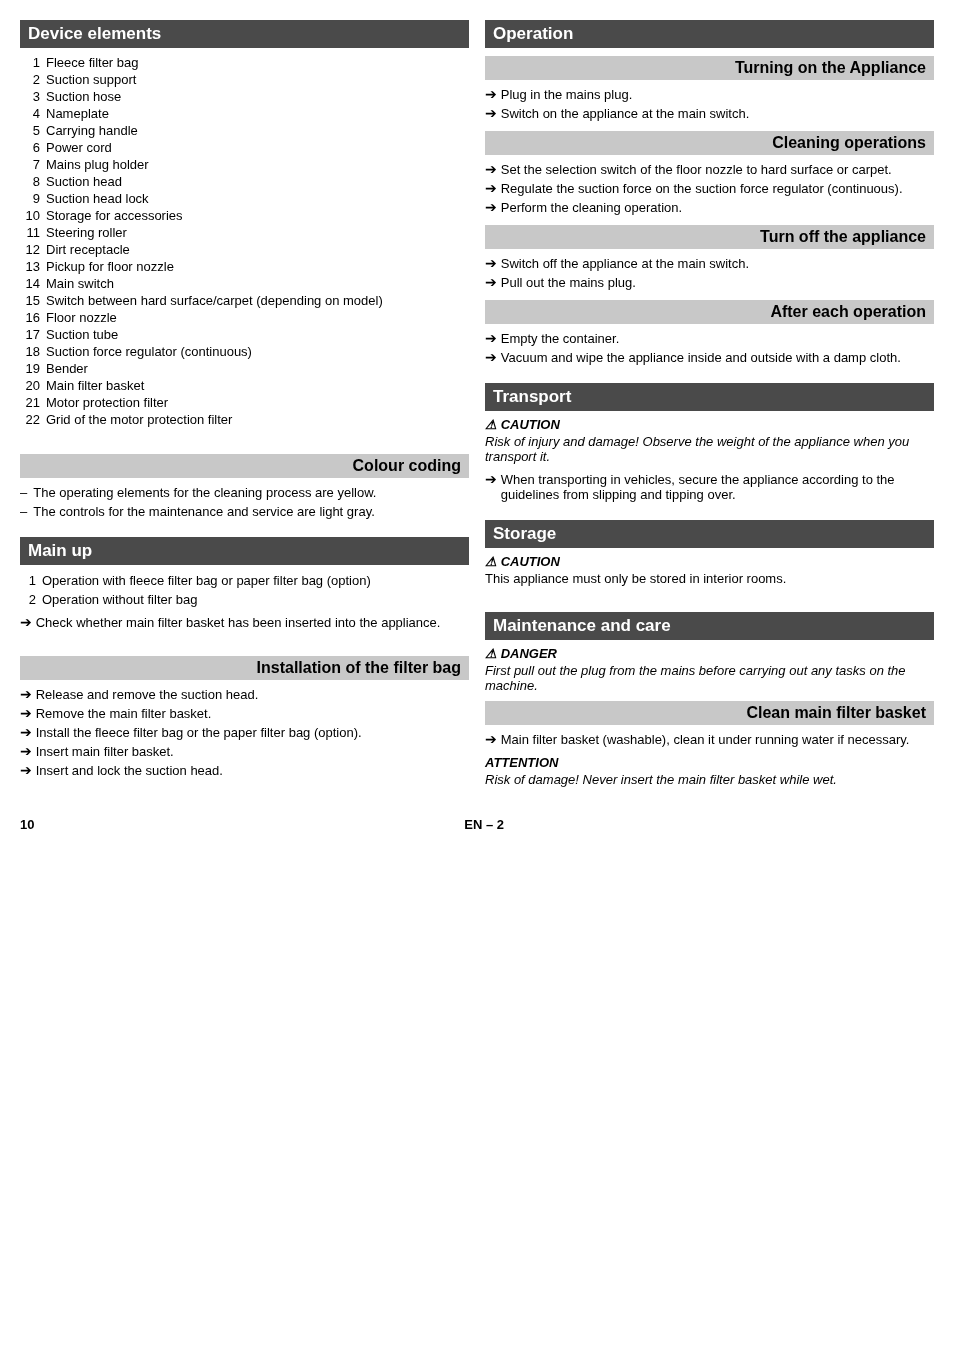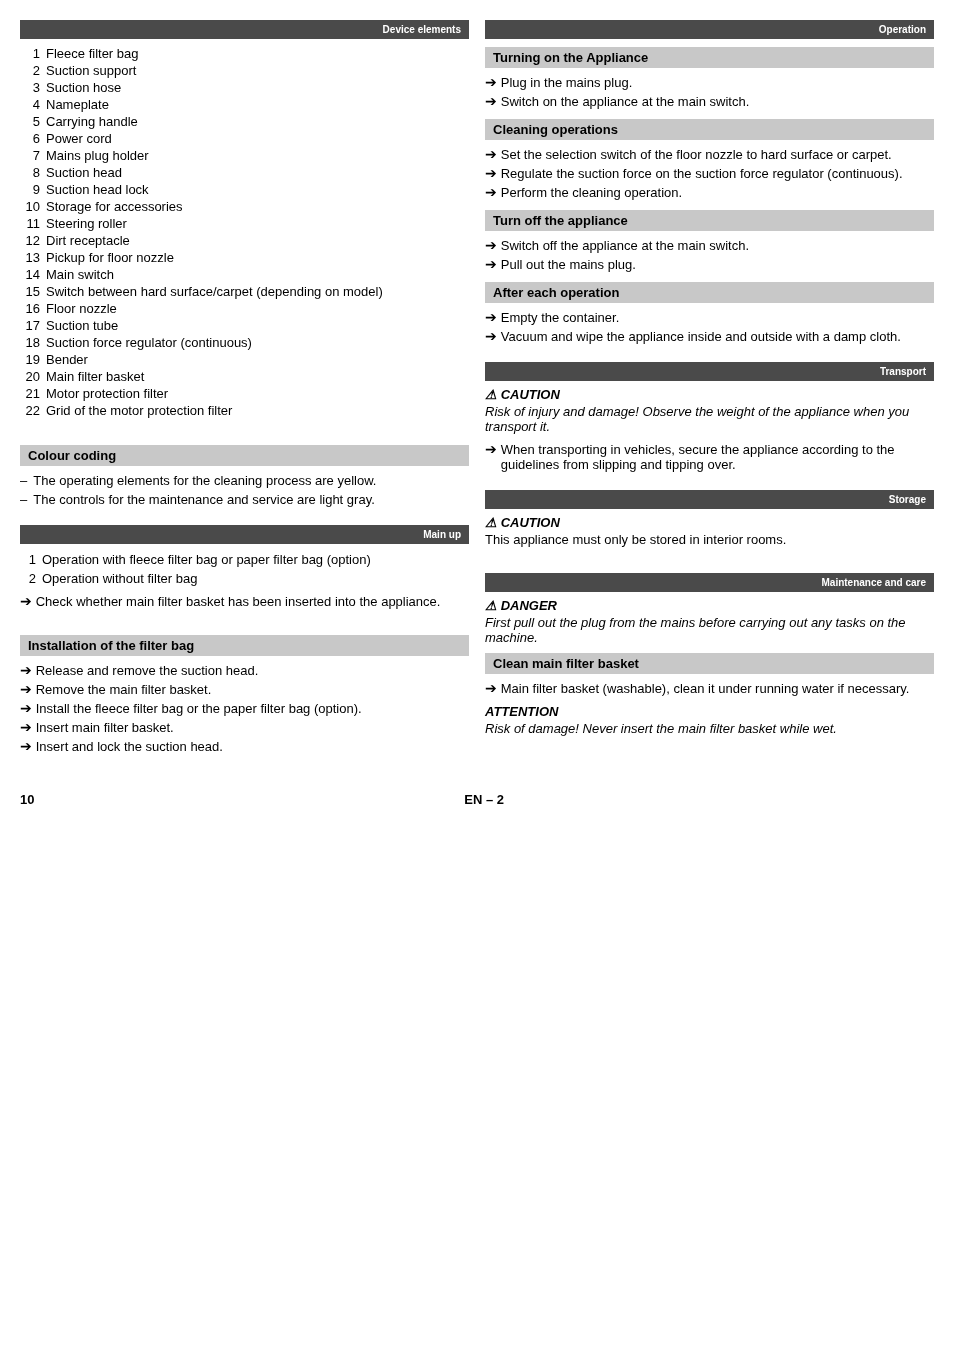--- a/index.html
+++ b/index.html
@@ -15,30 +15,30 @@
     .page-container {
       display: grid;
       grid-template-columns: 1fr 1fr;
       gap: 0 16px;
       width: 100%;
     }
     .section-header {
       background: #4a4a4a;
       color: #fff;
       font-weight: bold;
-      font-size: 10px;
-      text-align: right;
+      font-size: 17px;
+      text-align: left;
       padding: 4px 8px;
       margin-bottom: 6px;
     }
     .sub-header {
       background: #c8c8c8;
       font-weight: bold;
-      font-size: 13px;
-      text-align: left;
+      font-size: 16px;
+      text-align: right;
       padding: 3px 8px;
       margin: 8px 0 5px 0;
     }
     .left-col, .right-col {
       display: flex;
       flex-direction: column;
     }
     ol.device-list {
       list-style: none;
       padding: 0;

